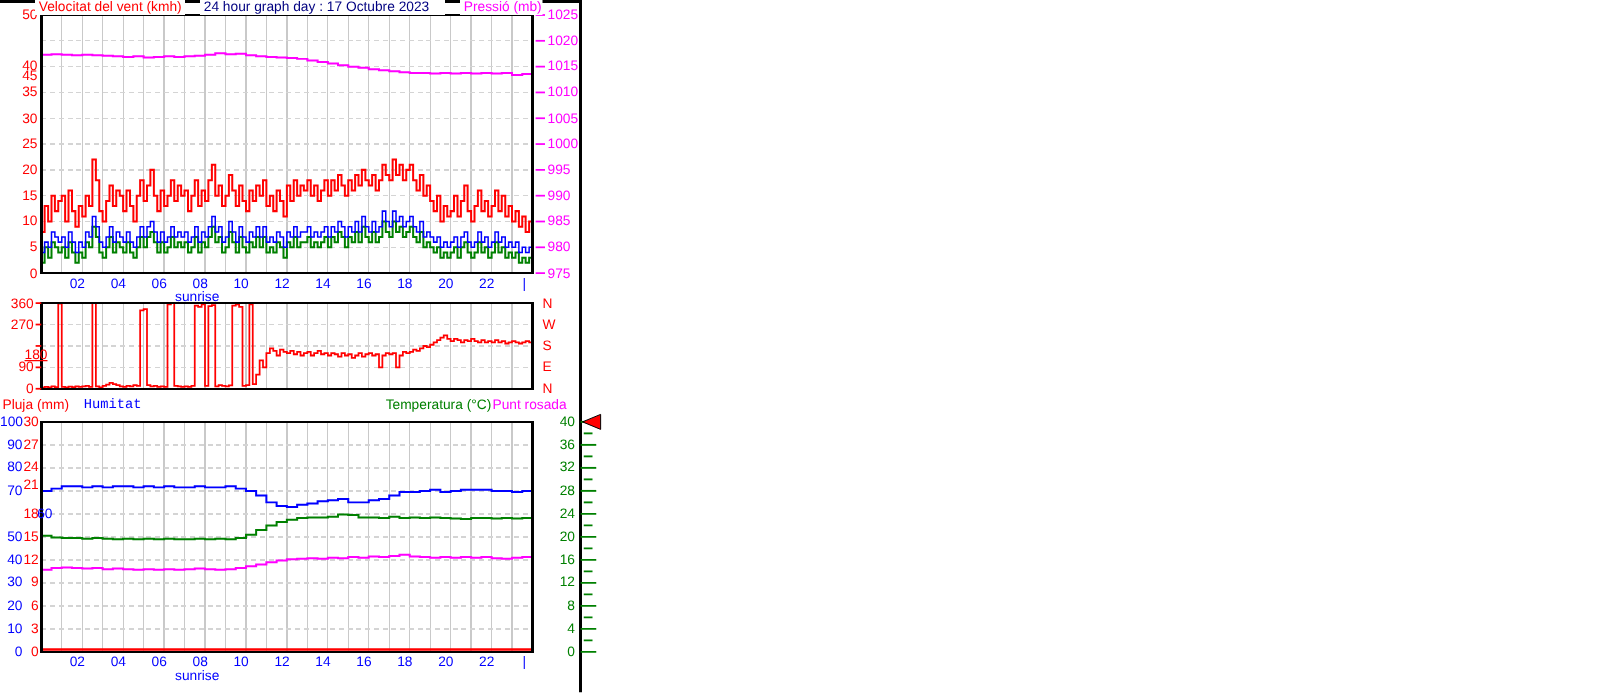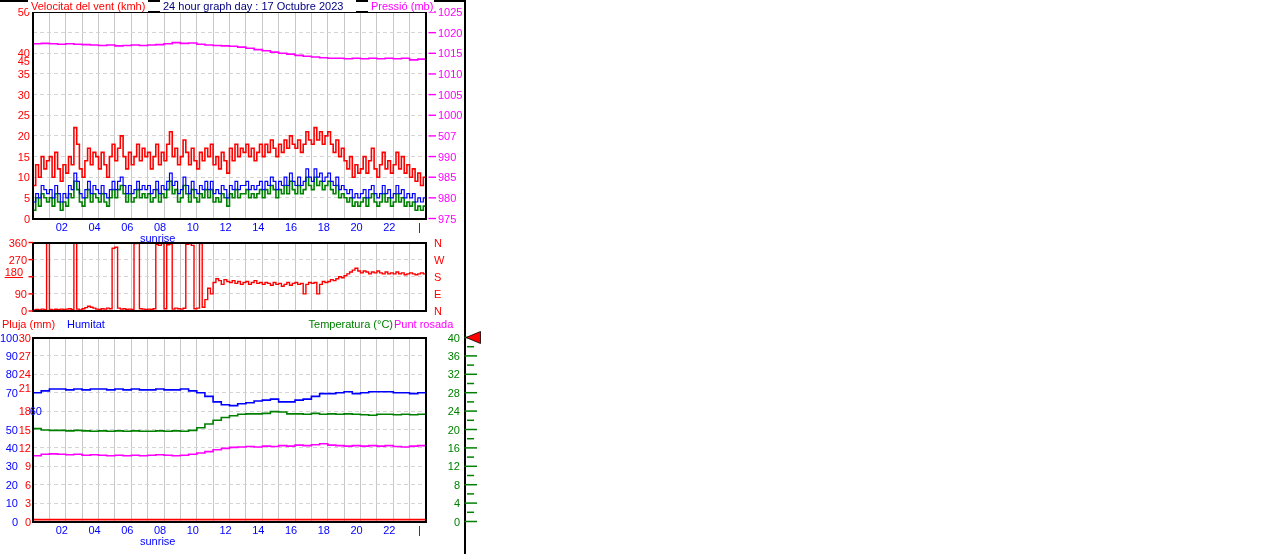--- a/index.html
+++ b/index.html
@@ -189,28 +189,28 @@
       <span class="tk c-red ra" style="left: 0px; top: 150.55px; width: 30px;">15</span>
       <span class="tk c-red ra" style="left: 0px; top: 171.2px; width: 30px;">10</span>
       <span class="tk c-red ra" style="left: 0px; top: 191.85px; width: 30px;">5</span>
       <span class="tk c-red ra" style="left: 0px; top: 212.5px; width: 30px;">0</span>
       <span class="tk c-mag" style="left: 438px; top: 6px;">1025</span>
       <span class="tk c-mag" style="left: 438px; top: 26.65px;">1020</span>
       <span class="tk c-mag" style="left: 438px; top: 47.3px;">1015</span>
       <span class="tk c-mag" style="left: 438px; top: 67.95px;">1010</span>
       <span class="tk c-mag" style="left: 438px; top: 88.6px;">1005</span>
       <span class="tk c-mag" style="left: 438px; top: 109.25px;">1000</span>
-      <span class="tk c-mag" style="left: 438px; top: 129.9px;">507</span>
+      <span class="tk c-mag" style="left: 438px; top: 129.9px;">995</span>
       <span class="tk c-mag" style="left: 438px; top: 150.55px;">990</span>
       <span class="tk c-mag" style="left: 438px; top: 171.2px;">985</span>
       <span class="tk c-mag" style="left: 438px; top: 191.85px;">980</span>
       <span class="tk c-mag" style="left: 438px; top: 212.5px;">975</span>
       <span class="tk c-red ra" style="left: 0px; top: 236.5px; width: 27px;">360</span>
       <span class="tk c-red ra" style="left: 0px; top: 253.625px; width: 27px;">270</span>
-      <span class="tk c-red ra" style="left: 0px; top: 266px; width: 23px; text-decoration: underline;">180</span>
+      <span class="tk c-red ra" style="left: 0px; top: 278px; width: 38px; text-decoration: underline;">180</span>
       <span class="tk c-red ra" style="left: 0px; top: 287.875px; width: 27px;">90</span>
       <span class="tk c-red ra" style="left: 0px; top: 305px; width: 27px;">0</span>
       <span class="tk c-red" style="left: 434px; top: 236.5px;">N</span>
       <span class="tk c-red" style="left: 434px; top: 253.625px;">W</span>
       <span class="tk c-red" style="left: 434px; top: 270.75px;">S</span>
       <span class="tk c-red" style="left: 434px; top: 287.875px;">E</span>
       <span class="tk c-red" style="left: 434px; top: 305px;">N</span>
       <span class="tk c-blue ra" style="left: 0px; top: 331.5px; width: 18px;">100</span>
       <span class="tk c-blue ra" style="left: 0px; top: 349.9px; width: 18px;">90</span>
       <span class="tk c-blue ra" style="left: 0px; top: 368.3px; width: 18px;">80</span>
@@ -271,16 +271,16 @@
     </div>
 
   <span class="tk hdr c-red" style="left:28px;top:0;">Velocitat del vent (kmh)</span>
   <span class="tk hdr c-navy ce" style="left:160px;top:0;width:190px;">24 hour graph day : 17 Octubre 2023</span>
   <span class="tk hdr c-mag ra" style="left:368px;top:0;width:60px;">Pressió (mb)</span>
 
   <span class="tk c-blue ce" style="left:140px;top:232px;width:48px;">sunrise</span>
   <span class="tk c-blue ce" style="left:140px;top:535px;width:48px;">sunrise</span>
 
   <span class="tk c-red" style="left:2px;top:318px;">Pluja (mm)</span>
-  <span class="tk c-blue" style="left:67px;top:318px;">Humitat</span>
+  <span class="tk c-blue" style="left:67px;top:318px;font-family:Liberation Mono, monospace;">Humitat</span>
   <span class="tk c-green ra" style="left:260px;top:318px;width:133px;">Temperatura (°C)</span>
   <span class="tk c-mag" style="left:394px;top:318px;">Punt rosada</span>
 </div>
 
 </body></html>

